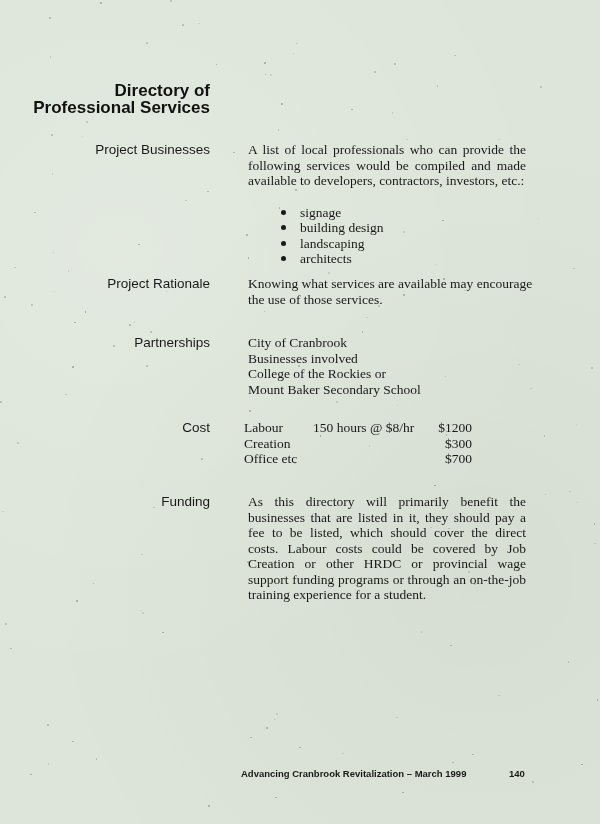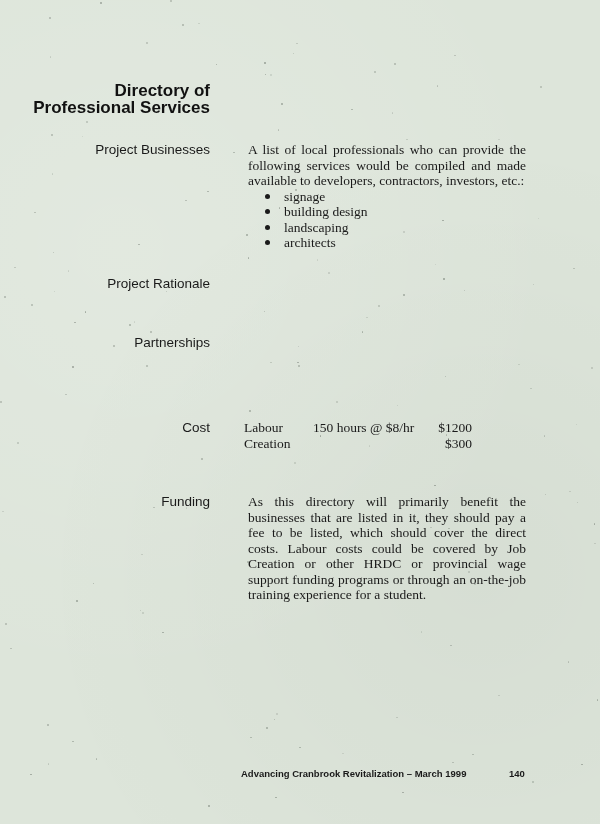--- a/index.html
+++ b/index.html
@@ -50,21 +50,21 @@
       font-size: 13.5px;
       line-height: 15.5px;
       color: #1a1a1a;
     }
     .justify {
       width: 278px;
       text-align: justify;
     }
     ul.bullets {
       list-style: none;
-      margin: 0;
+      margin: 16px;
       padding: 0 0 0 16px;
     }
     ul.bullets li {
       position: relative;
       padding-left: 20px;
       line-height: 15.5px;
     }
     ul.bullets li .dot {
       position: absolute;
       left: 1px;
@@ -133,34 +133,49 @@
     <div class="justify">A list of local professionals who can provide the following services would be compiled and made available to developers, contractors, investors, etc.:</div>
     <ul class="bullets">
       <li><span class="dot"></span><span>signage</span></li>
       <li><span class="dot"></span><span>building design</span></li>
       <li><span class="dot"></span><span>landscaping</span></li>
       <li><span class="dot"></span><span>architects</span></li>
     </ul>
   </div>
 
   <div class="label" style="top:276px;">Project Rationale</div>
+  <div class="content" style="top:276px;">
+    <span class="line">Knowing what services are available may encourage</span>
+    <span class="line">the use of those services.</span>
+  </div>
 
   <div class="label" style="top:335px;">Partnerships</div>
+  <div class="content" style="top:335px;">
+    <span class="line">City of Cranbrook</span>
+    <span class="line">Businesses involved</span>
+    <span class="line">College of the Rockies  or</span>
+    <span class="line">Mount Baker Secondary School</span>
+  </div>
 
   <div class="label" style="top:420px;">Cost</div>
   <div class="cost-table">
     <div class="cost-row">
       <span class="cost-item">Labour</span>
       <span class="cost-detail">150 hours @ $8/hr</span>
       <span class="cost-amount">$1200</span>
     </div>
     <div class="cost-row">
       <span class="cost-item">Creation</span>
       <span class="cost-detail"></span>
       <span class="cost-amount">$300</span>
+    </div>
+    <div class="cost-row">
+      <span class="cost-item">Office etc</span>
+      <span class="cost-detail"></span>
+      <span class="cost-amount">$700</span>
     </div>
   </div>
 
   <div class="label" style="top:494px;">Funding</div>
   <div class="content" style="top:494px;">
     <div class="justify">As this directory will primarily benefit the businesses that are listed in it, they should pay a fee to be listed, which should cover the direct costs.  Labour costs could be covered by Job Creation or other HRDC or provincial wage support funding programs or through an on-the-job training experience for a student.</div>
   </div>
 
   <div class="footer-title">Advancing Cranbrook Revitalization – March 1999</div>
   <div class="footer-page">140</div>

